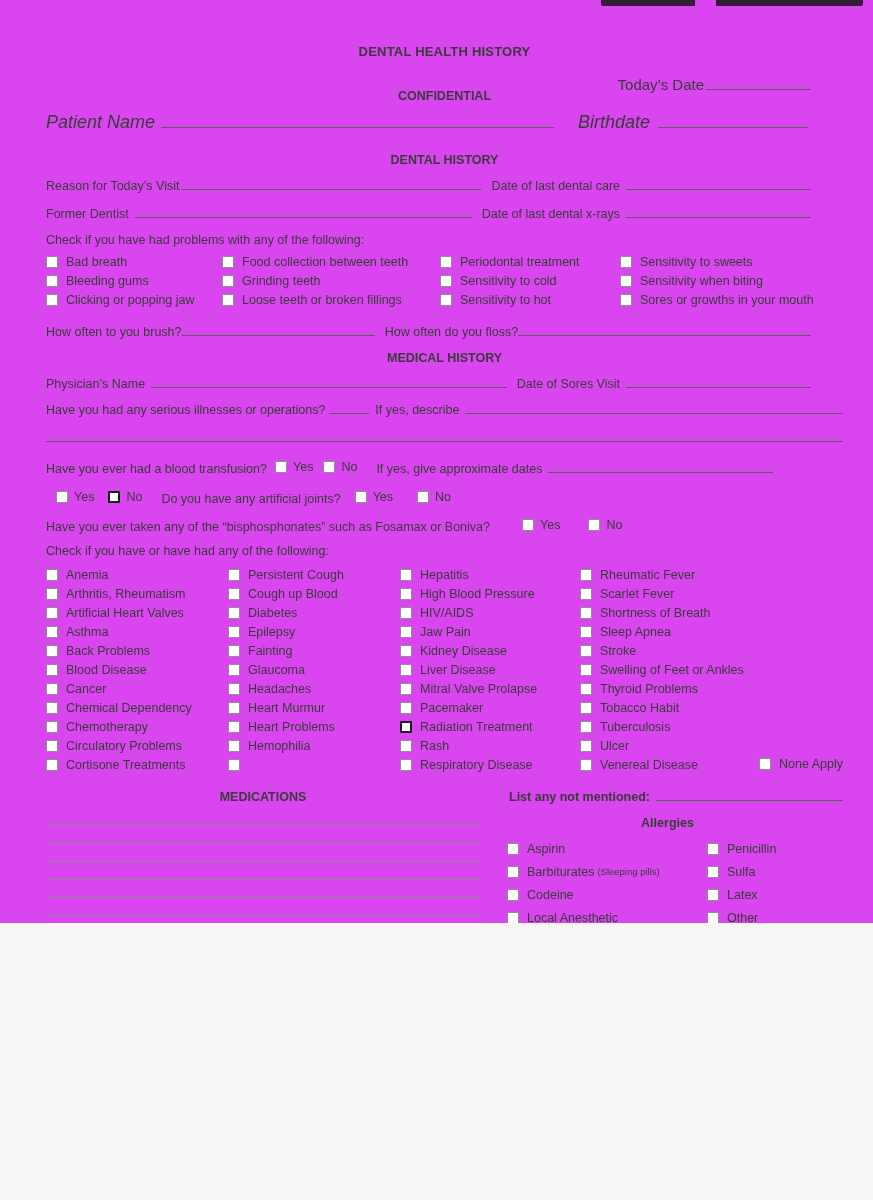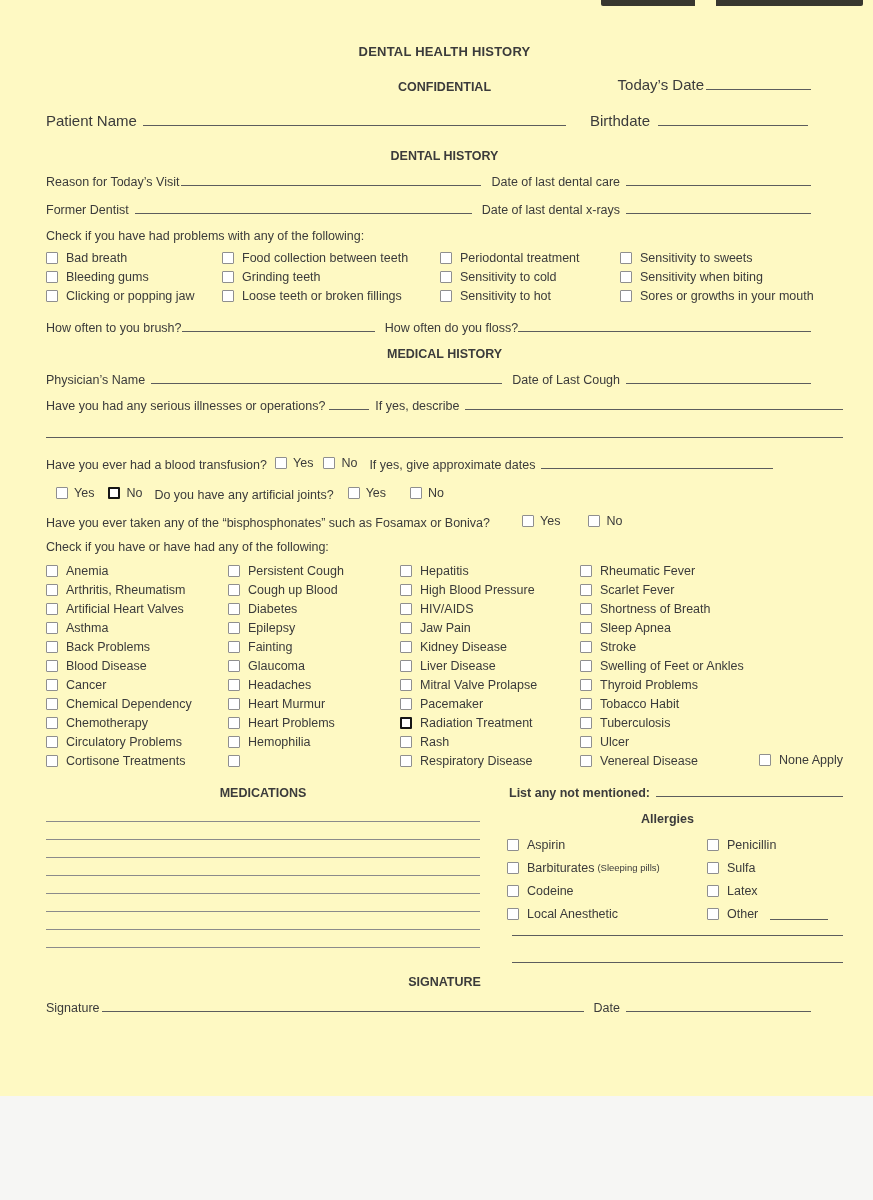--- a/index.html
+++ b/index.html
@@ -1,29 +1,29 @@
 <!DOCTYPE html>
 <html><head>
 <meta charset="utf-8">
 <style>
   html,body{margin:0;padding:0;}
   body{width:873px;height:1200px;background:#f6f6f4;font-family:"Liberation Sans",sans-serif;color:#3b3b3b;}
-  .page{position:relative;width:873px;height:1096px;box-sizing:border-box;background:#fef9c3;padding:44px 30px 0 46px;overflow:hidden;font-size:12.5px;}
+  .page{position:relative;width:873px;height:923px;box-sizing:border-box;background:#d946ef;padding:44px 30px 0 46px;overflow:hidden;font-size:12.5px;}
   .scan-artifact{position:absolute;top:0;right:10px;width:262px;height:6px;background:linear-gradient(90deg,#151515 0 36%,transparent 36% 44%,#151515 44% 100%);opacity:.85;border-radius:0 0 2px 2px;}
   .title{text-align:center;font-weight:bold;font-size:13px;letter-spacing:.2px;}
   .shead{text-align:center;font-weight:bold;font-size:12.5px;}
   .conf-row{position:relative;margin-top:17px;height:22px;}
-  .conf{position:absolute;left:0;right:0;top:4px;text-align:center;font-weight:bold;font-size:12.5px;}
+  .conf{position:absolute;left:0;right:0;top:13px;text-align:center;font-weight:bold;font-size:12.5px;}
   .tdate{position:absolute;right:32px;top:0;font-size:15px;display:flex;align-items:baseline;}
   .row{display:flex;align-items:baseline;}
   .uline{display:inline-block;height:10px;border-bottom:1px solid #5d5d5d;}
   .flex1{flex:1;} .f07{flex:.66;}
   .w40{width:40px;} .w58{width:58px;} .w105{width:105px;} .w150{width:150px;} .w185{width:185px;}
-  .lg{font-size:15px;} .mt10{margin-top:10px;} .mt14{margin-top:14px;} .mt16{margin-top:12px;} .mt18{margin-top:18px;} .mt20{margin-top:20px;}
-  .ml2{margin-left:2px;} .ml4{margin-left:4px;} .ml6{margin-left:6px;} .ml8{margin-left:8px;} .ml10{margin-left:10px;} .ml12{margin-left:12px;} .ml14{margin-left:14px;} .ml24{margin-left:24px;} .ml28{margin-left:28px;} .ml32{margin-left:32px;}
+  .lg{font-size:18px;font-style:italic;} .mt10{margin-top:10px;} .mt14{margin-top:14px;} .mt16{margin-top:12px;} .mt18{margin-top:18px;} .mt20{margin-top:20px;}
+  .ml2{margin-left:2px;} .ml4{margin-left:4px;} .ml6{margin-left:6px;} .ml8{margin-left:8px;} .ml10{margin-left:10px;} .ml12{margin-left:19px;} .ml14{margin-left:14px;} .ml24{margin-left:24px;} .ml28{margin-left:28px;} .ml32{margin-left:32px;}
   .mr32{margin-right:32px;} .mr70{margin-right:70px;}
   .box{width:12px;height:12px;border:1px solid #8f8f8f;border-radius:1px;background:#fff;flex:none;box-sizing:border-box;}
   .box.checked{border:2.5px solid #161616;}
   .cb{display:flex;align-items:center;line-height:14px;}
   .cb .box{margin-right:8px;}
   .icb{display:inline-flex;align-items:center;}
   .icb .box{margin-right:6px;}
   .pgrid{display:grid;grid-template-columns:176px 218px 180px 1fr;row-gap:5px;margin-top:8px;}
   .cgrid{position:relative;display:grid;grid-template-columns:182px 172px 180px 1fr;row-gap:5px;margin-top:10px;}
   .none-apply{position:absolute;right:0;bottom:1px;}
@@ -136,21 +136,21 @@
     <span class="uline f07"></span>
     <span class="ml10">How often do you floss?</span>
     <span class="uline flex1"></span>
   </div>
 
   <div class="shead mt16">MEDICAL HISTORY</div>
 
   <div class="row mt16 mr32">
     <span>Physician’s Name</span>
     <span class="uline flex1 ml6"></span>
-    <span class="ml10">Date of Last Cough</span>
+    <span class="ml10">Date of Sores Visit</span>
     <span class="uline w185 ml6"></span>
   </div>
 
   <div class="row mt16">
     <span>Have you had any serious illnesses or operations?</span>
     <span class="uline w40 ml4"></span>
     <span class="ml6">If yes, describe</span>
     <span class="uline flex1 ml6"></span>
   </div>
 

